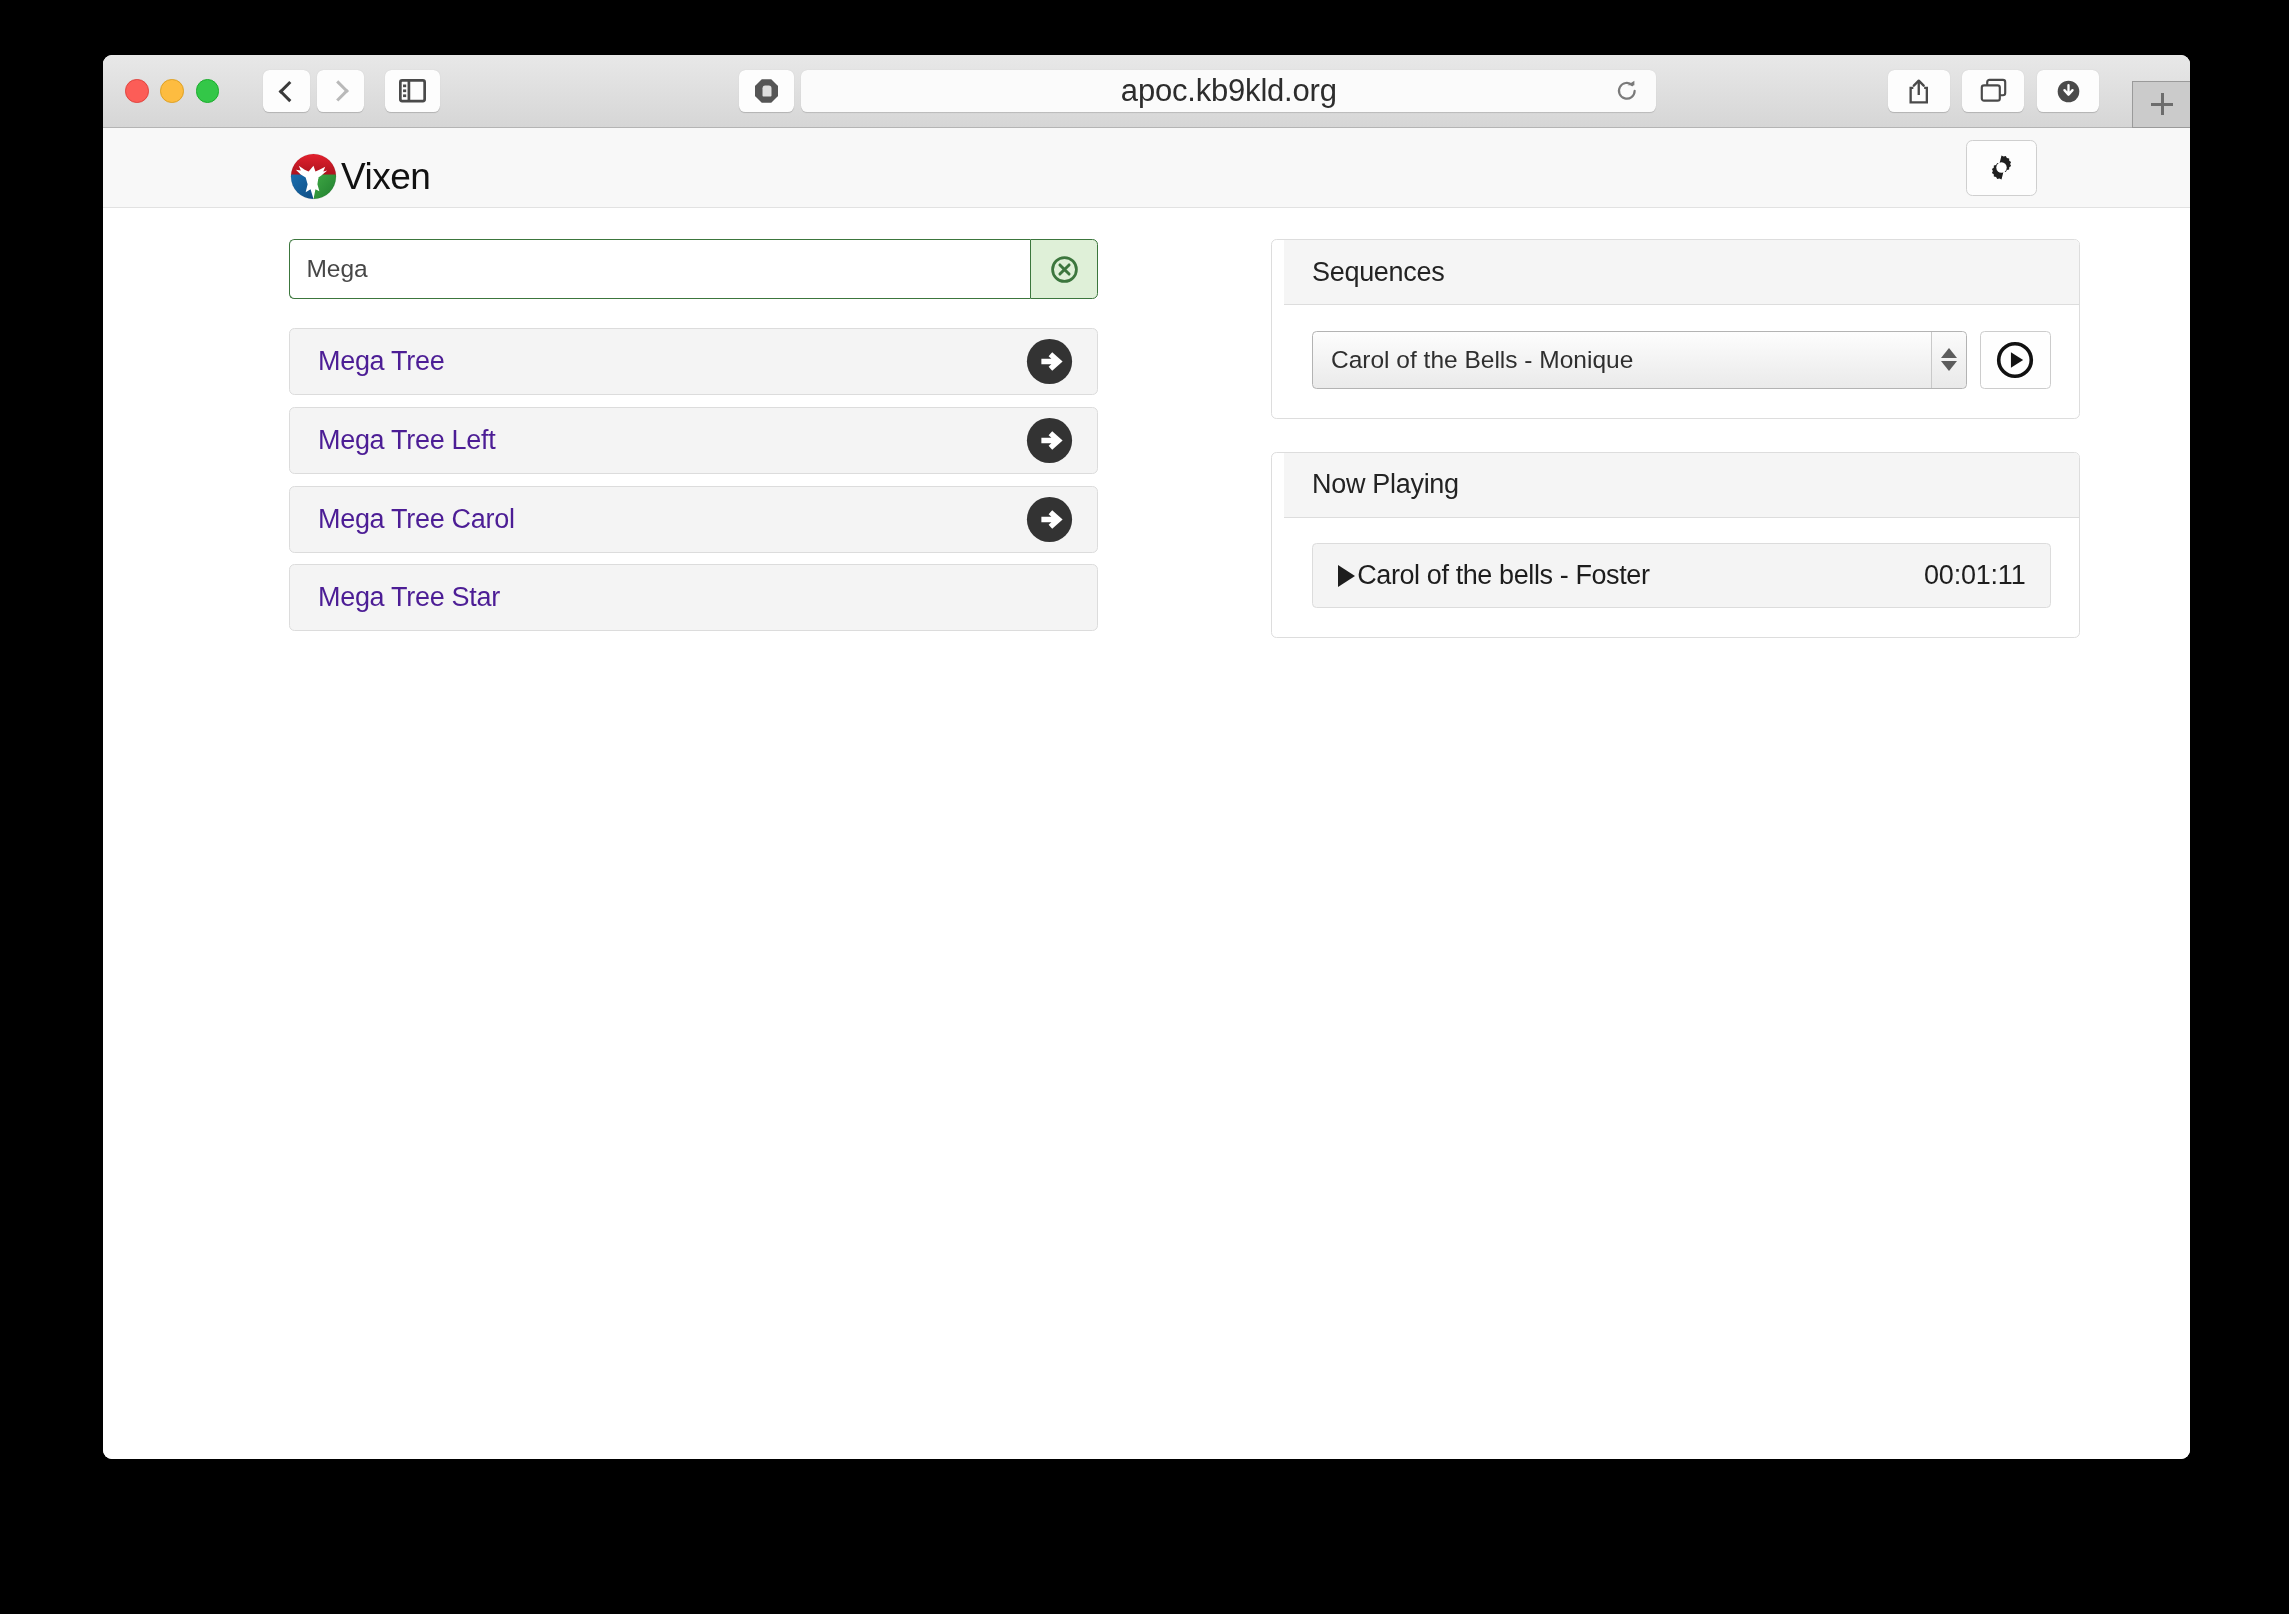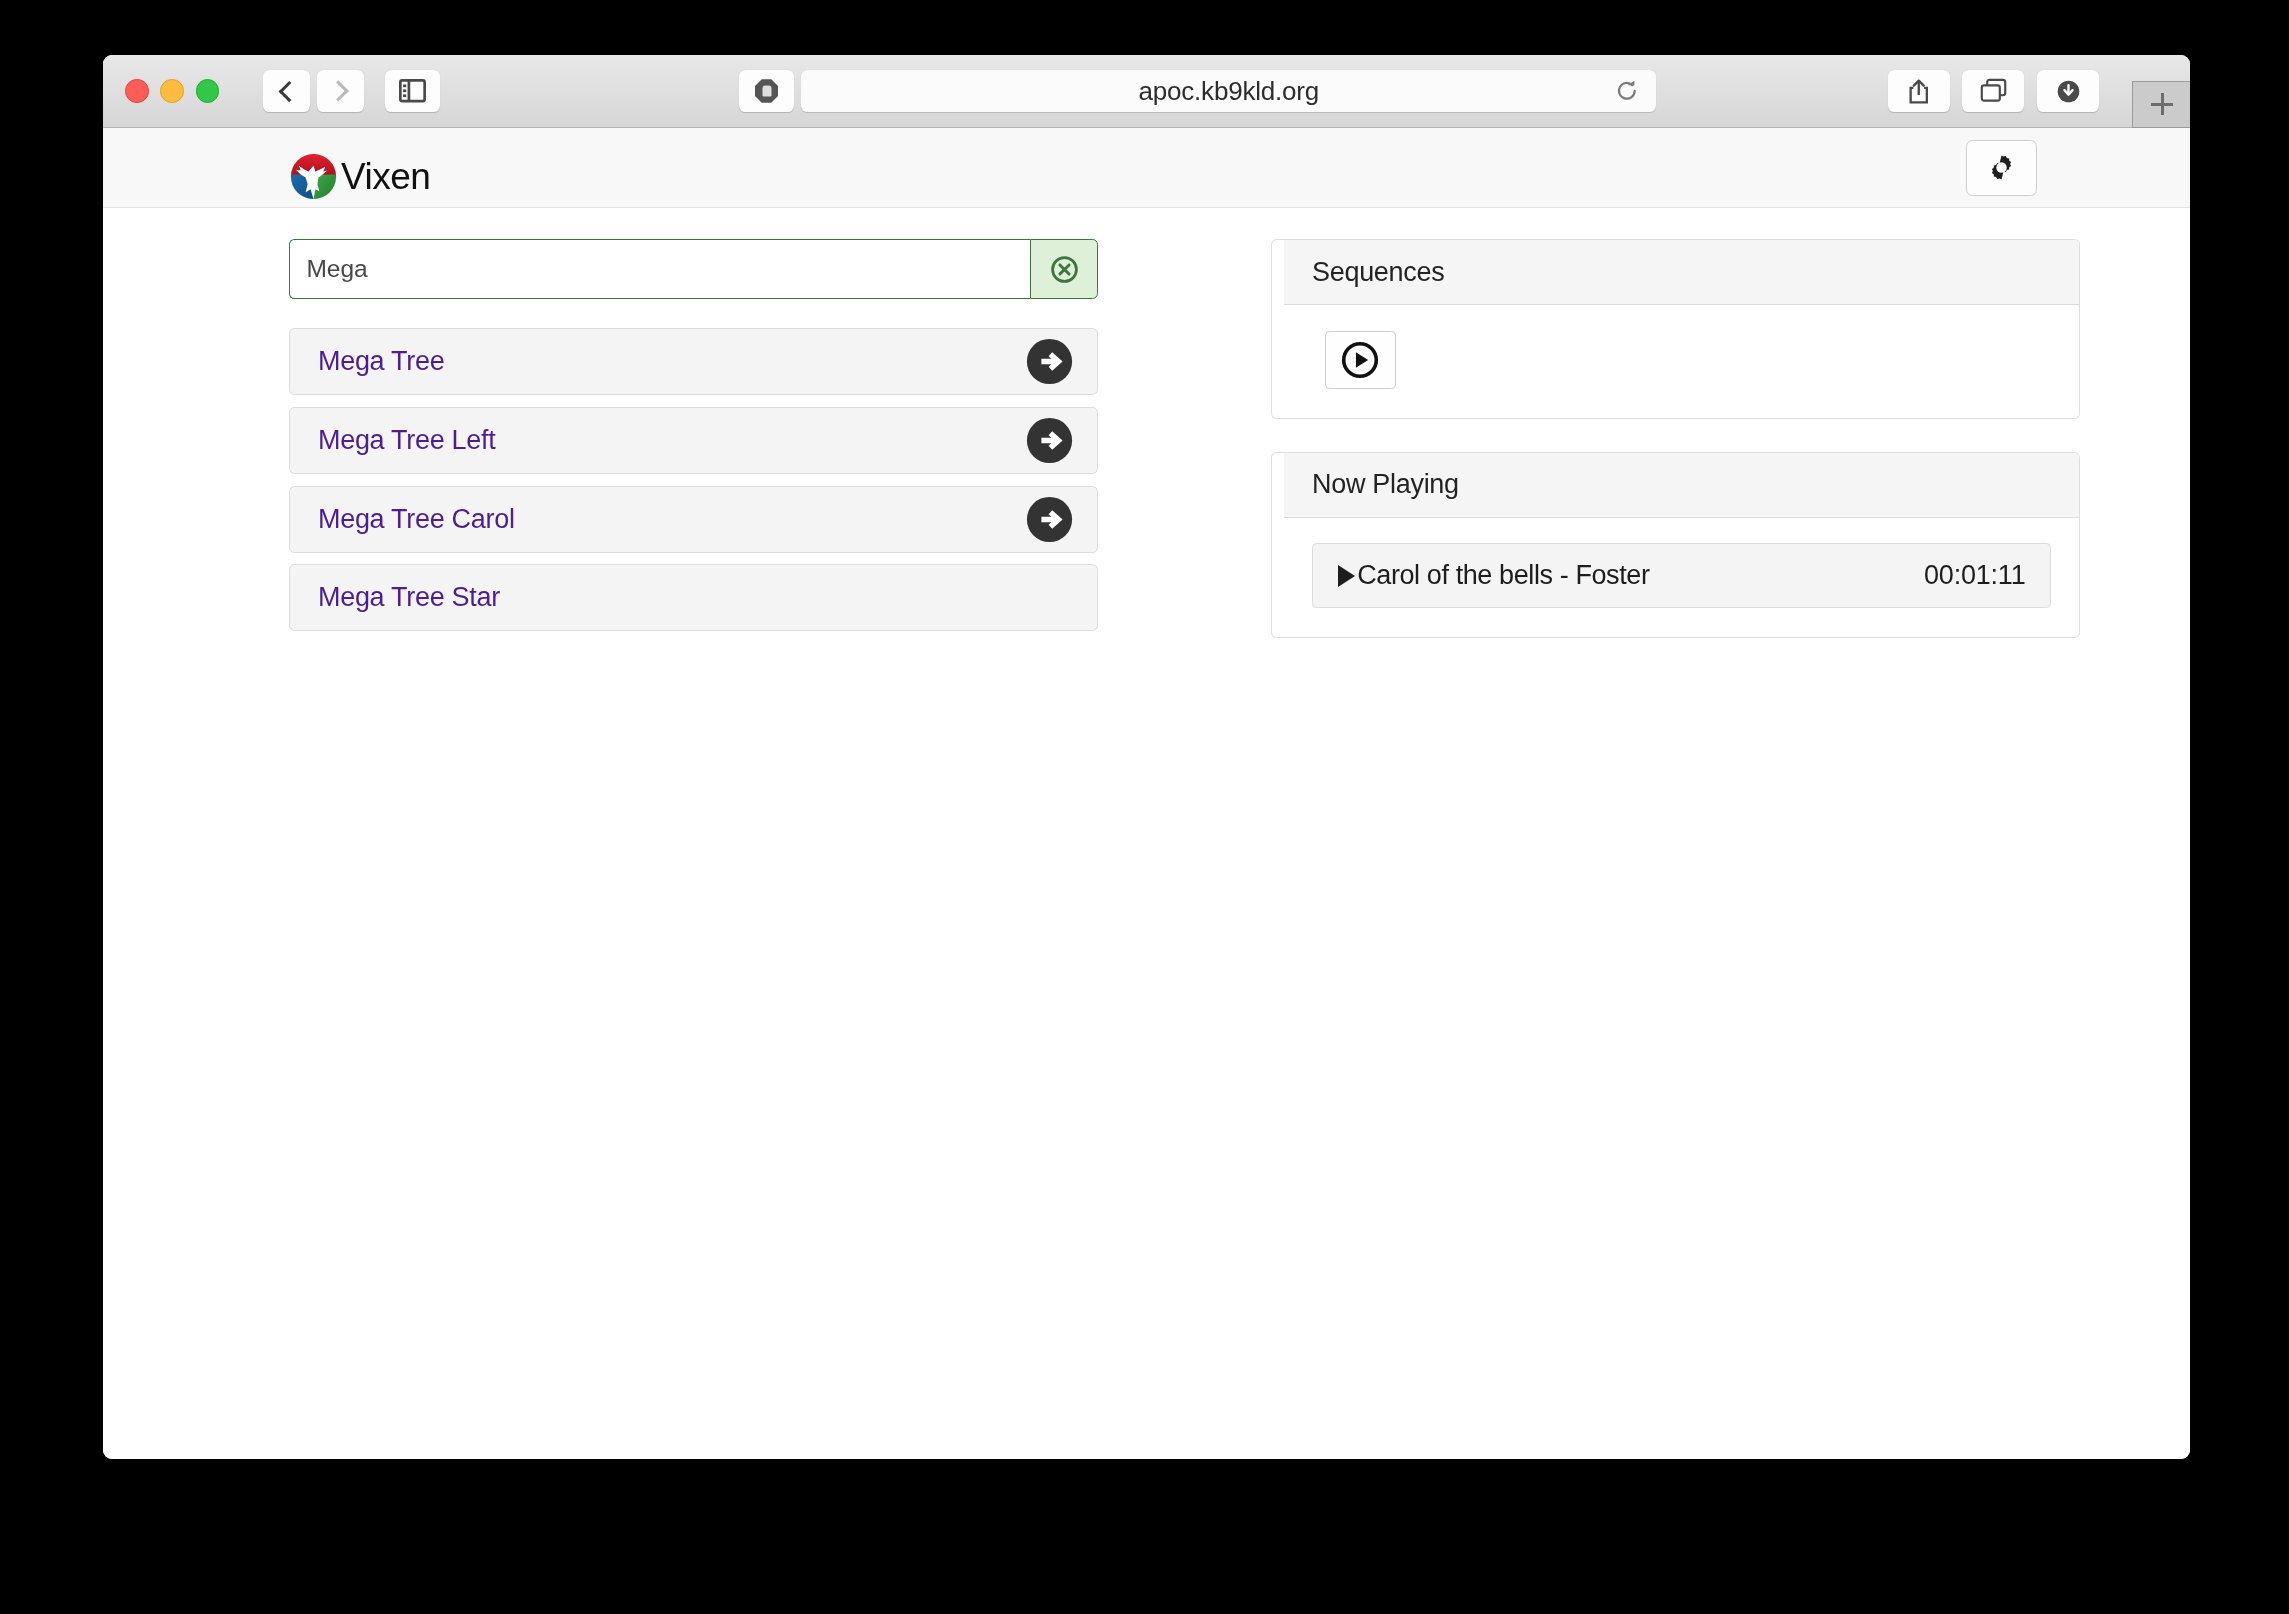--- a/index.html
+++ b/index.html
@@ -106,21 +106,21 @@
     background: #fbfbfb;
     border-radius: 6.4px;
     box-shadow: 0 0.9px 0.9px rgba(0,0,0,0.15);
     display: flex;
     align-items: center;
     justify-content: center;
     position: relative;
     cursor: text;
   }
   #url-text {
-    font-size: 26px;
+    font-size: 31px;
     color: #2d2d2d;
     letter-spacing: -0.2px;
   }
   #reload-icon {
     position: absolute;
     right: 18px;
     width: 23.6px; height: 23.6px;
   }
 
   #right-tools {
@@ -530,20 +530,27 @@
     </div>
 
     <div id="right-col">
 
       <div class="panel">
         <div class="panel-header">
           <span class="panel-title">Sequences</span>
         </div>
         <div class="panel-body">
           <div id="sequence-row">
+            <div id="sequence-select">
+              <span id="sequence-select-value">Carol of the Bells - Monique</span>
+              <span class="stepper">
+                <span class="tri-up"></span>
+                <span class="tri-down"></span>
+              </span>
+            </div>
             <div id="play-sequence-btn">
               <svg width="38" height="38" viewBox="0 0 42 42">
                 <circle cx="21" cy="21" r="18" fill="none" stroke="#111111" stroke-width="4"></circle>
                 <path d="M16.5 12.5L30 21l-13.5 8.5z" fill="#111111"></path>
               </svg>
             </div>
           </div>
         </div>
       </div>
 

